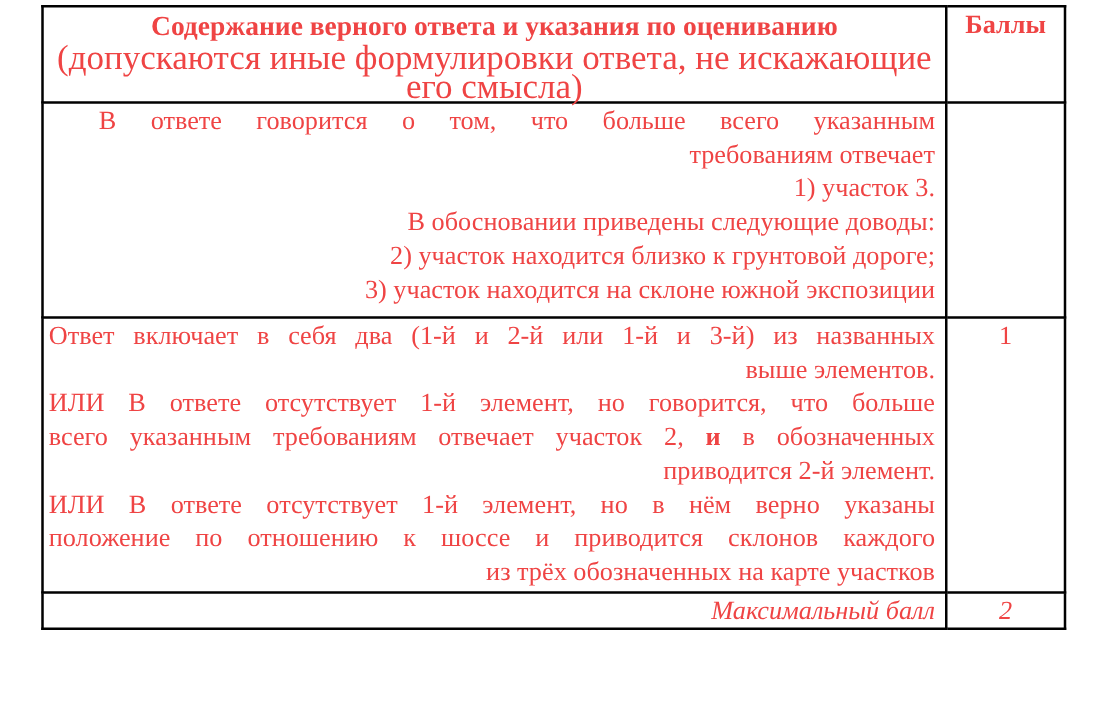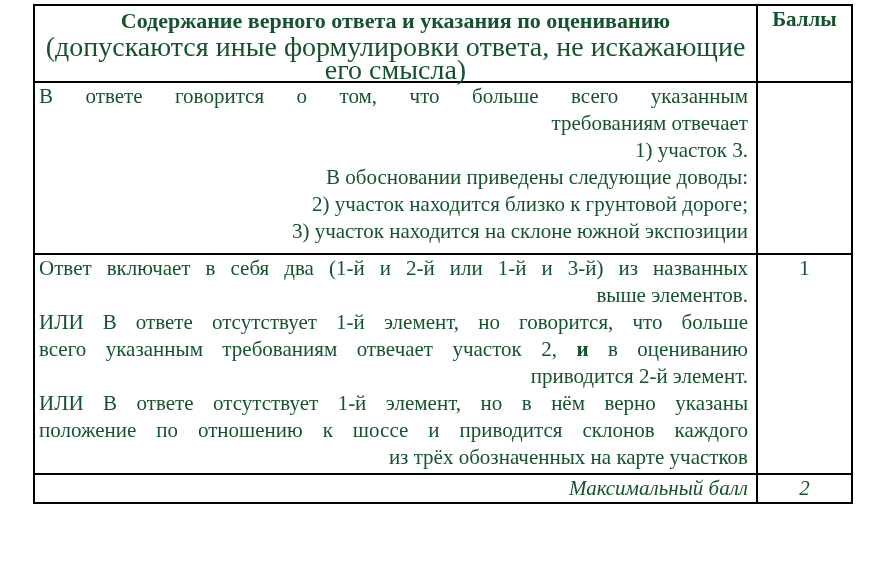--- a/index.html
+++ b/index.html
@@ -6,21 +6,21 @@
     margin: 0;
     padding: 0;
     background: #ffffff;
   }
   .page {
     position: relative;
     width: 876px;
     height: 565px;
     background: #ffffff;
     font-family: "Liberation Serif", "DejaVu Serif", serif;
-    color: #14532d;
+    color: #ef4444;
     overflow: hidden;
   }
   table.rubric {
     position: absolute;
     left: 33px;
     top: 4px;
     width: 818px;
     border-collapse: collapse;
     table-layout: fixed;
   }
@@ -54,21 +54,21 @@
 
   .cell-text { padding: 0 8px 0 4px; }
   .line { text-align: right; }
   .line.just {
     text-align: justify;
     text-align-last: justify;
   }
   .line b { font-weight: bold; }
 
   tr.h-row  td { height: 52px; }
-  tr.r1 td { height: 170px; }
+  tr.r1 td { height: 170px; padding-left: 40px; }
   tr.r2 td { height: 27px; }
   tr.r3 td { height: 218px; margin-top: 44px; }
   tr.r4 td { height: 57px; }
   tr.r5 td { height: 27px; }
 
   tr.r5 .cell-text {
     text-align: right;
     font-style: italic;
   }
   tr.r5 td.score-col { font-style: italic; }
@@ -102,21 +102,21 @@
       <td class="score-col"></td>
     </tr>
 
 
     <tr class="r3">
       <td class="content-col">
         <div class="cell-text">
           <div class="line just">Ответ включает в себя два (1-й и 2-й или 1-й и 3-й) из названных</div>
           <div class="line">выше элементов.</div>
           <div class="line just">ИЛИ В ответе отсутствует 1-й элемент, но говорится, что больше</div>
-          <div class="line just"><span>всего указанным требованиям отвечает участок 2, </span><b>и</b><span> в оцениванию</span></div>
+          <div class="line just"><span>всего указанным требованиям отвечает участок 2, </span><b>и</b><span> в обозначенных</span></div>
           <div class="line">приводится 2-й элемент.</div>
           <div class="line just">ИЛИ В ответе отсутствует 1-й элемент, но в нём верно указаны</div>
           <div class="line just">положение по отношению к шоссе и приводится склонов каждого</div>
           <div class="line">из трёх обозначенных на карте участков</div>
         </div>
       </td>
       <td class="score-col">1</td>
     </tr>
 
 

